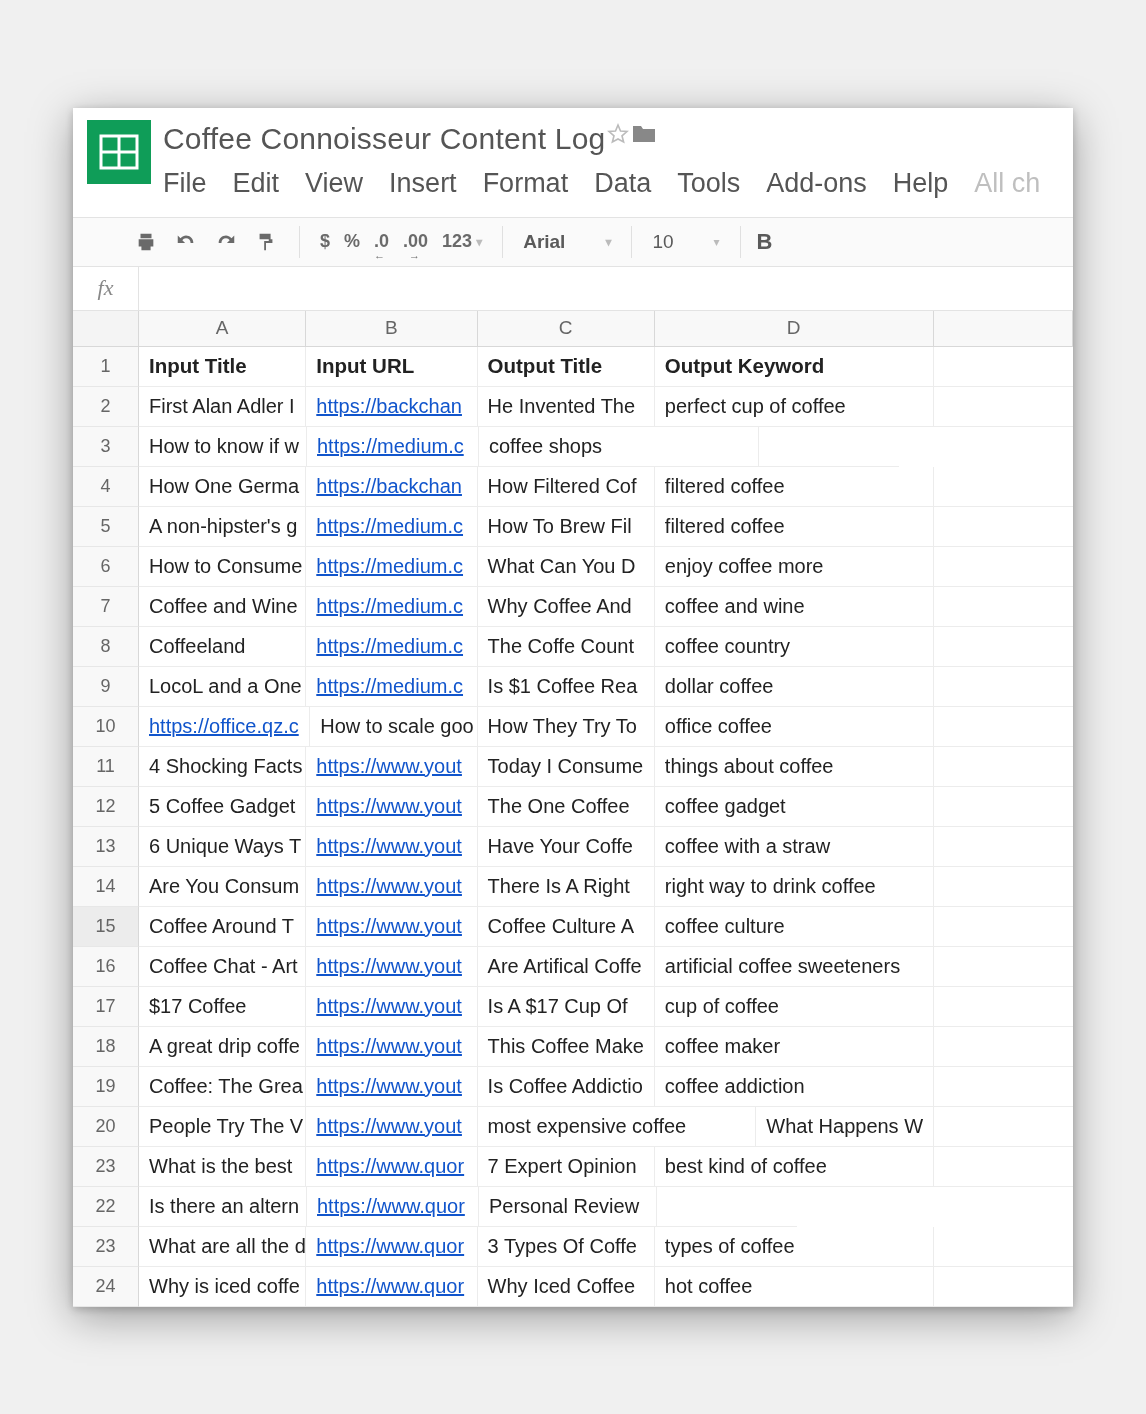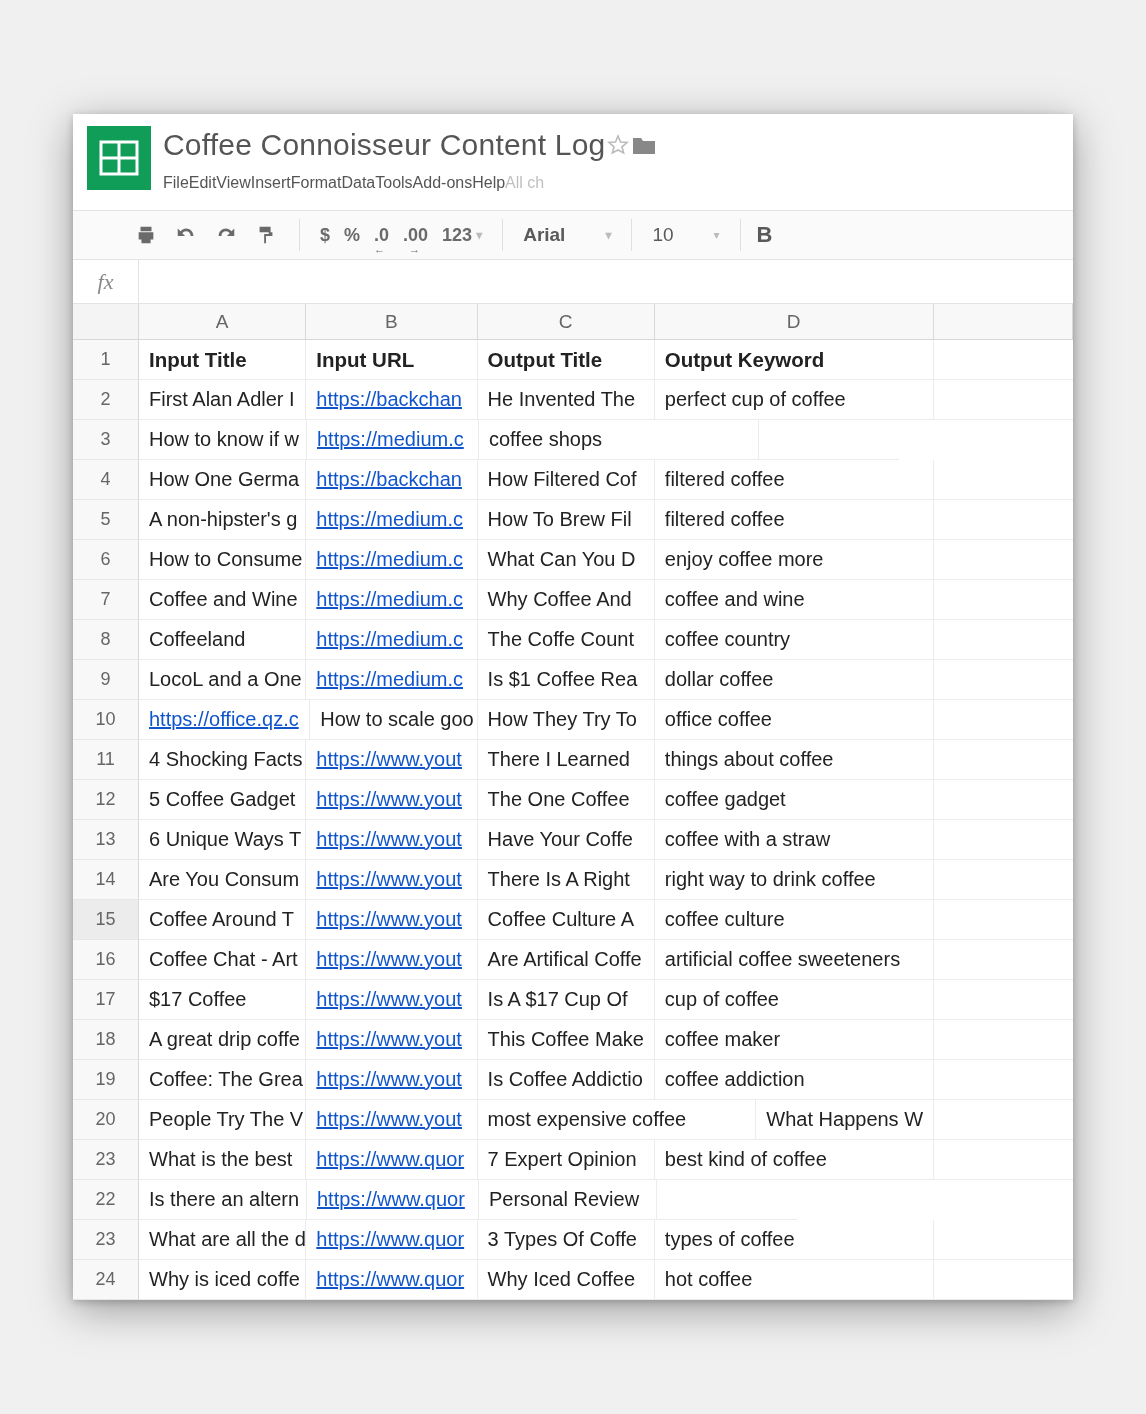--- a/index.html
+++ b/index.html
@@ -28,32 +28,33 @@
   .logo {
     width: 64px;
     height: 64px;
     background: #0f9d58;
     margin: 0 12px 0 14px;
     flex-shrink: 0;
     position: relative;
   }
   .logo svg { width: 100%; height: 100%; }
   .title-block { flex: 1; padding-top: 2px; }
-  .title-row { display: flex; align-items: center; gap: 1px; }
+  .title-row { display: flex; gap: 1px; }
   .doc-title {
     font-size: 30px;
     color: #555;
     font-weight: 400;
     letter-spacing: 0.2px;
   }
   .star-icon svg, .folder-icon svg { display:block; }
   .menu-bar {
     display: flex;
+    gap: 26px;
     margin-top: 12px;
-    font-size: 16px;
+    font-size: 27px;
     color: #555;
   }
   .menu-bar span:last-child { color: #bfbfbf; }
   .toolbar {
     display: flex;
     align-items: center;
     margin-top: 18px;
     border-top: 1px solid #e3e3e3;
     border-bottom: 1px solid #e3e3e3;
     background: #fafafa;
@@ -338,21 +339,21 @@
           <div class="row">
             <div class="cell cB link">https://office.qz.c</div>
             <div class="cell cA">How to scale goo</div>
             <div class="cell cC">How They Try To</div>
             <div class="cell cD">office coffee</div>
             <div class="cell cE"></div>
           </div>
           <div class="row">
             <div class="cell cA">4 Shocking Facts</div>
             <div class="cell cB link">https://www.yout</div>
-            <div class="cell cC">There I Learned</div>
+            <div class="cell cC">Today I Consume</div>
             <div class="cell cD">things about coffee</div>
             <div class="cell cE"></div>
           </div>
           <div class="row">
             <div class="cell cA">5 Coffee Gadget</div>
             <div class="cell cB link">https://www.yout</div>
             <div class="cell cC">The One Coffee</div>
             <div class="cell cD">coffee gadget</div>
             <div class="cell cE"></div>
           </div>

